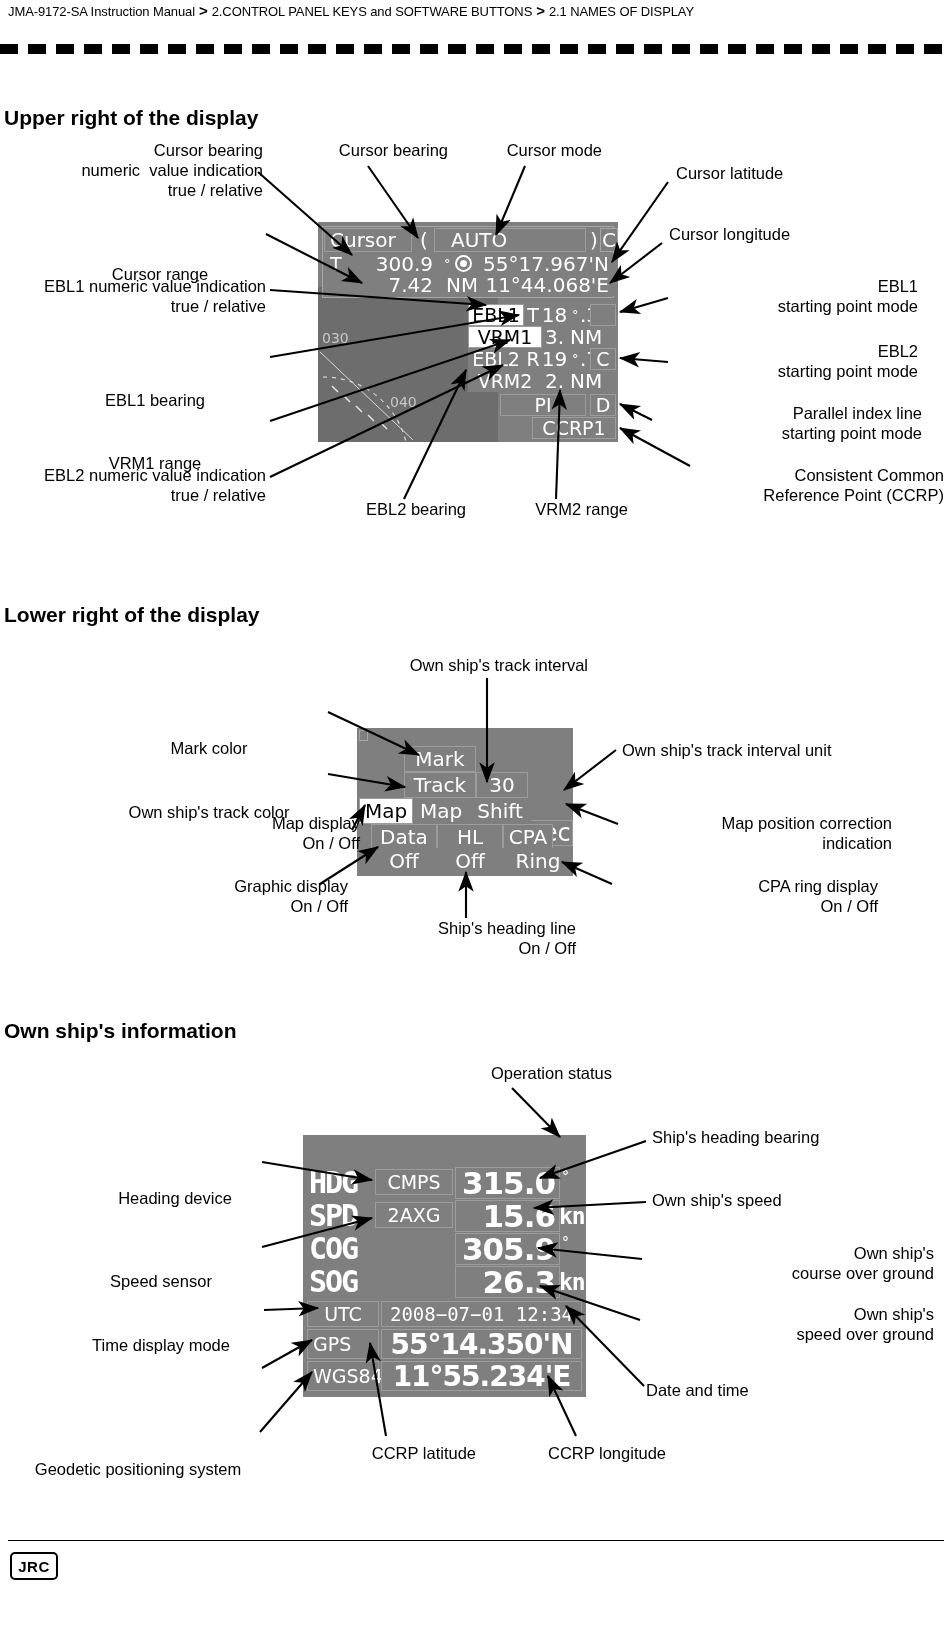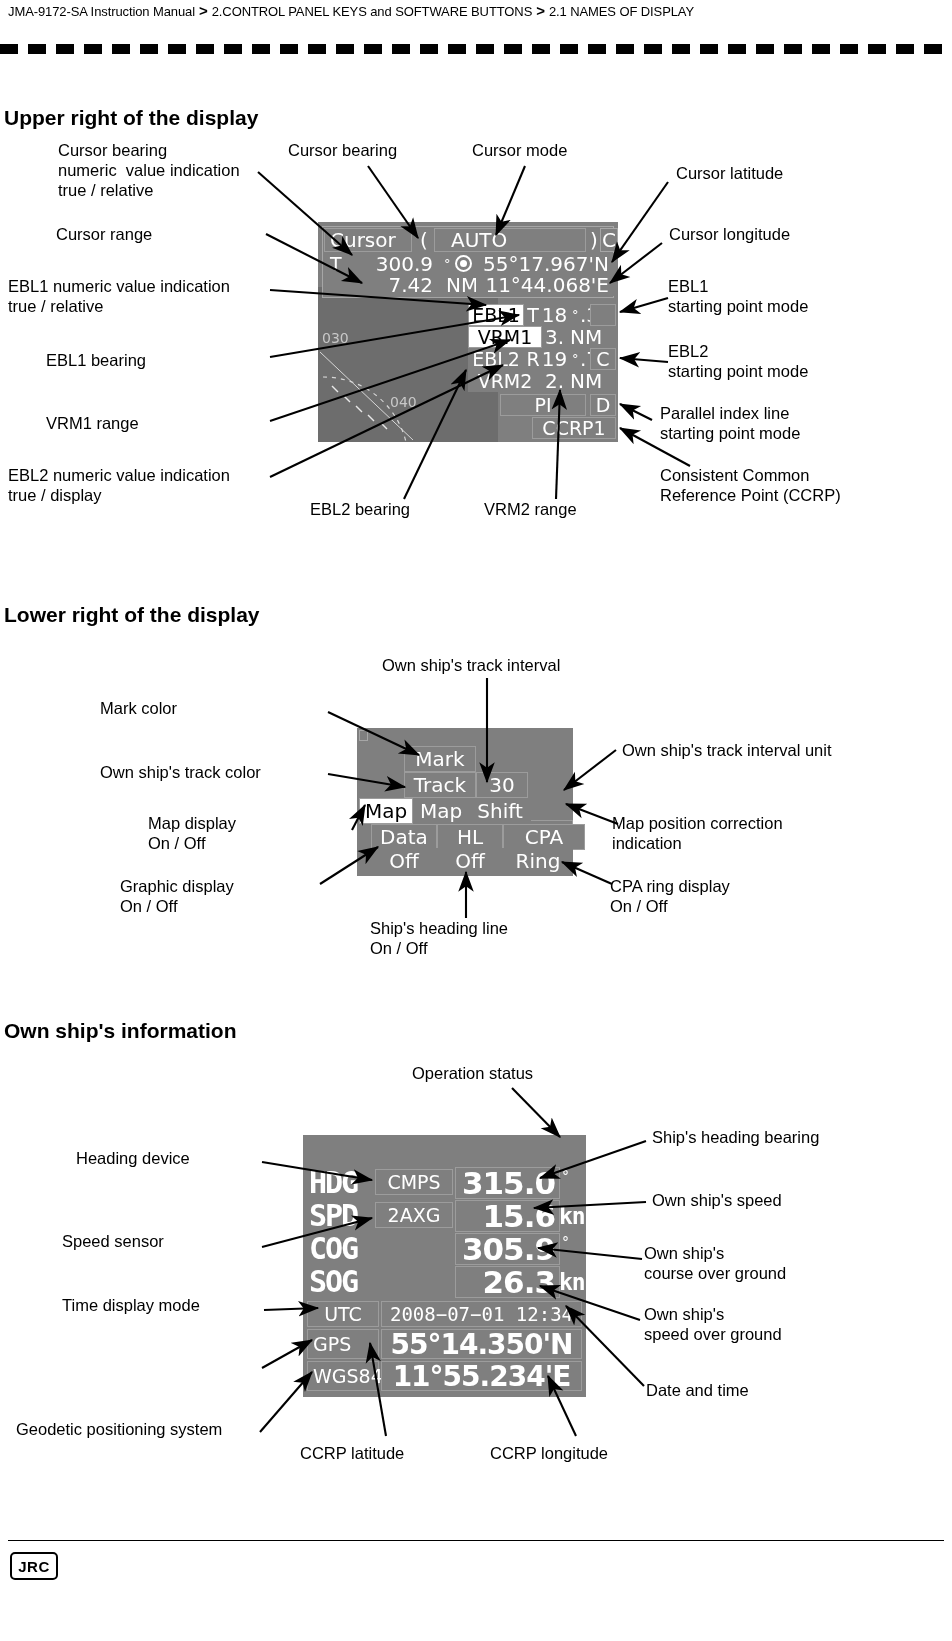--- a/index.html
+++ b/index.html
@@ -61,22 +61,22 @@
   svg.leaders { position:absolute; left:0; top:0; width:952px; height:1641px; overflow:visible; pointer-events:none;}
 
   
   .ann {
     position: absolute;
     font-size: 16.5px;
     line-height: 20px;
     white-space: pre;
     color:#000;
   }
-  .ann.c { text-align: left; }
-  .ann.r { text-align: left; }
+  .ann.c { text-align: right; }
+  .ann.r { text-align: center; margin-top: 40px; }
   .ann.l { text-align: left; }
 
   
   .footrule {
     position:absolute; left:8px; top:1540px; width:936px; height:1px; background:#000;
   }
   .jrc-box {
     position:absolute; left:10px; top:1552px;
     width:44px; height:24px;
     border:2px solid #000; border-radius:5px;
@@ -235,21 +235,21 @@
 
   <div class="ann c" style="left:58px; top:140px; width:205px;">Cursor bearing
 numeric  value indication
 true / relative</div>
   <div class="ann r" style="left:56px; top:224px; width:208px;">Cursor range</div>
   <div class="ann c" style="left:8px; top:276px; width:258px;">EBL1 numeric value indication
 true / relative</div>
   <div class="ann r" style="left:46px; top:350px; width:218px;">EBL1 bearing</div>
   <div class="ann r" style="left:46px; top:413px; width:218px;">VRM1 range</div>
   <div class="ann c" style="left:8px; top:465px; width:258px;">EBL2 numeric value indication
-true / display</div>
+true / relative</div>
 
   <div class="ann c" style="left:288px; top:140px; width:160px;">Cursor bearing</div>
   <div class="ann c" style="left:472px; top:140px; width:130px;">Cursor mode</div>
   <div class="ann c" style="left:310px; top:499px; width:156px;">EBL2 bearing</div>
   <div class="ann c" style="left:484px; top:499px; width:144px;">VRM2 range</div>
 
   <div class="ann l" style="left:676px; top:163px; width:240px;">Cursor latitude</div>
   <div class="ann l" style="left:669px; top:224px; width:250px;">Cursor longitude</div>
   <div class="ann c" style="left:668px; top:276px; width:250px;">EBL1
 starting point mode</div>
@@ -288,21 +288,21 @@
     <div class="cell plain c" style="left:112px; top:70px; width:62px; height:26px; font-size:20px;">
       <span>Shift</span>
     </div>
 
     <div class="cell c" style="left:14px; top:96px; width:66px; height:26px; font-size:20px;">
       <span>Data</span>
     </div>
     <div class="cell c" style="left:80px; top:96px; width:66px; height:26px; font-size:20px;">
       <span>HL</span>
     </div>
-    <div class="cell c" style="left:146px; top:96px; width:82px; height:26px; font-size:20px;">
+    <div class="cell c" style="left:146px; top:96px; width:50px; height:26px; font-size:20px;">
       <span>CPA</span>
     </div>
 
     <div class="cell plain c" style="left:14px; top:120px; width:66px; height:26px; font-size:20px;">
       <span>Off</span>
     </div>
     <div class="cell plain c" style="left:80px; top:120px; width:66px; height:26px; font-size:20px;">
       <span>Off</span>
     </div>
     <div class="cell plain c" style="left:146px; top:120px; width:70px; height:26px; font-size:20px;">

